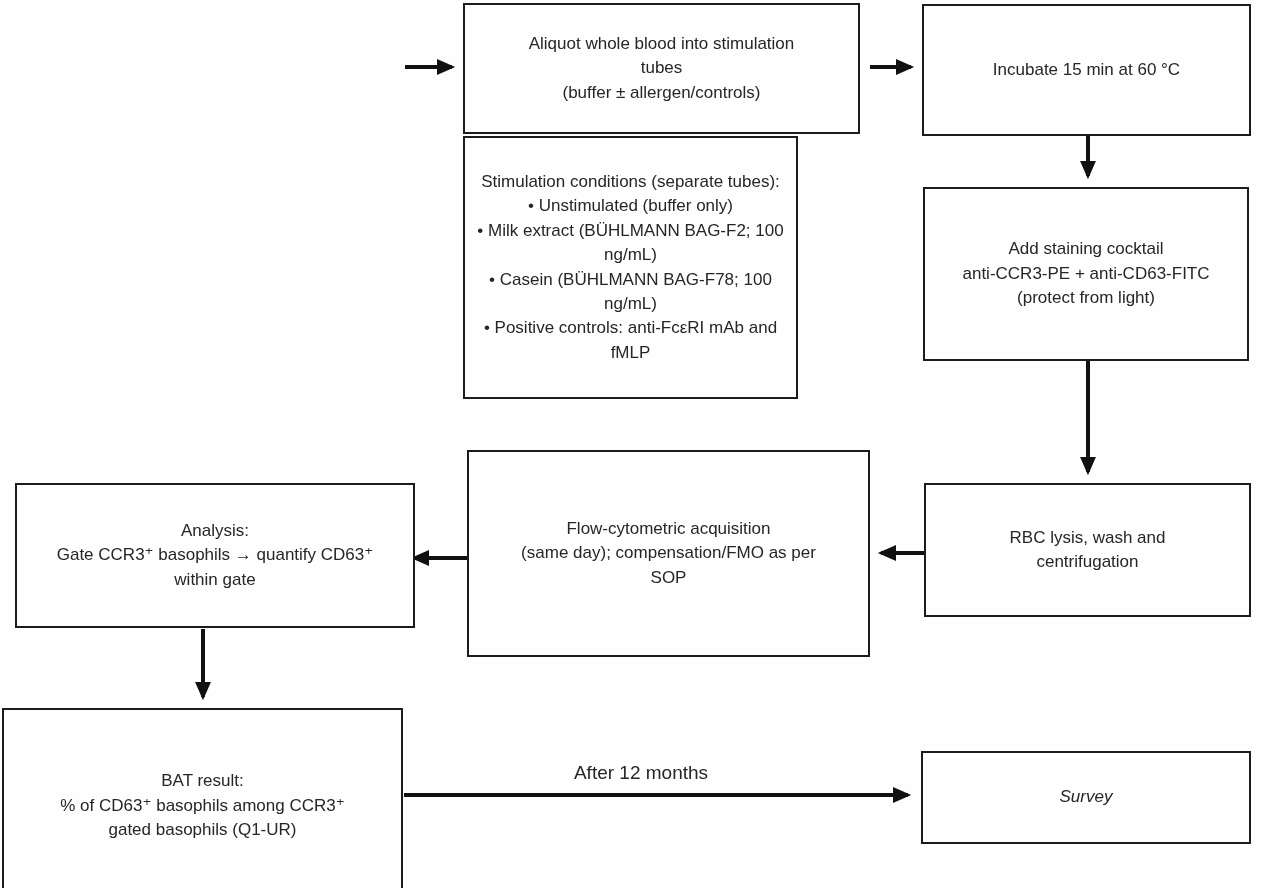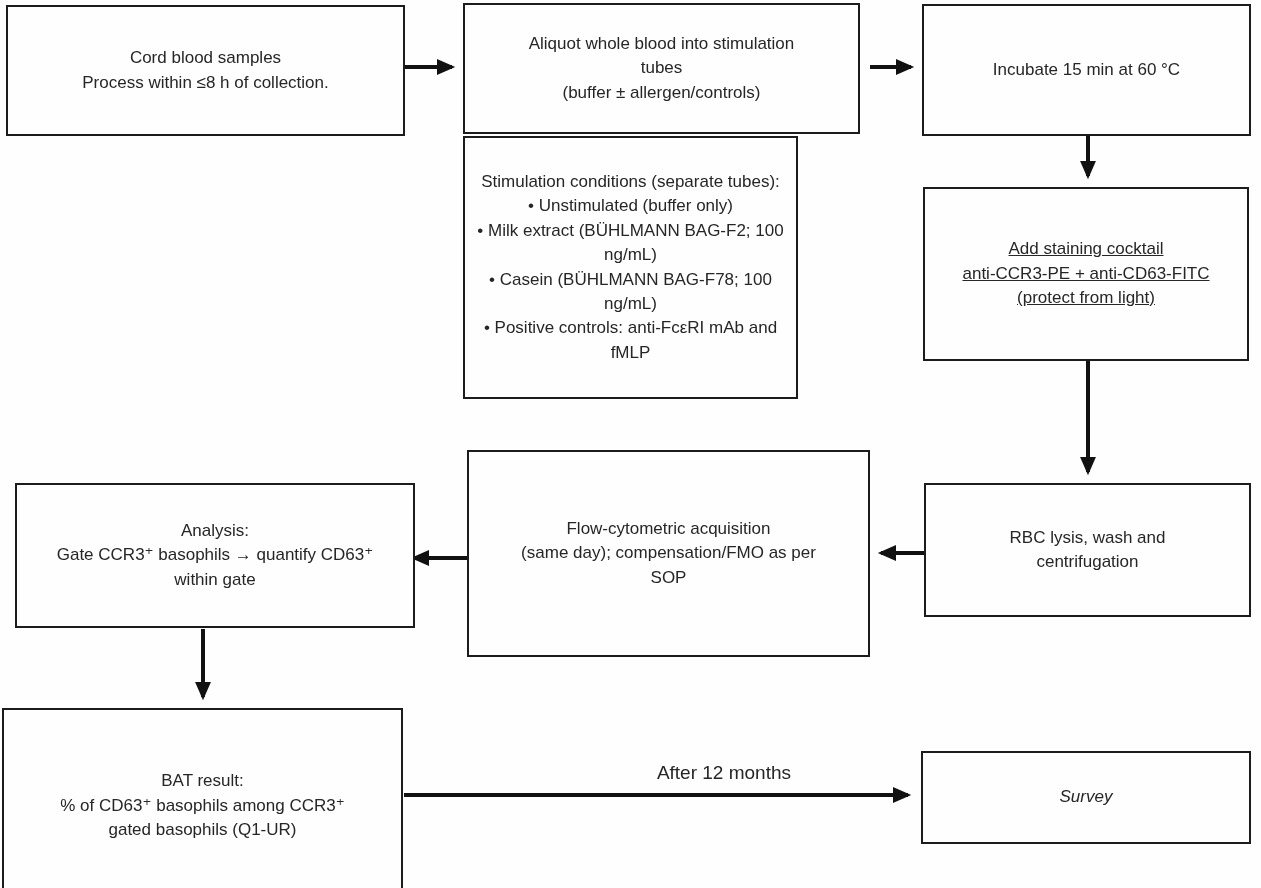--- a/index.html
+++ b/index.html
@@ -33,21 +33,21 @@
     align-items: center;
     justify-content: center;
     text-align: center;
     white-space: pre-line;
     font-size: 17px;
     line-height: 1.44;
     padding: 4px 10px;
   }
   .arrow-label {
     position: absolute;
-    text-align: right;
+    text-align: center;
     font-size: 19px;
     line-height: 1.2;
     white-space: nowrap;
     color: #262626;
   }
 </style>
 </head>
 <body>
 
 <div class="canvas">
@@ -61,39 +61,37 @@
     <line x1="405" y1="67" x2="452" y2="67" stroke="#111111" stroke-width="4" marker-end="url(#ah)"></line>
     <line x1="870" y1="67" x2="911" y2="67" stroke="#111111" stroke-width="4" marker-end="url(#ah)"></line>
     <line x1="1088" y1="136" x2="1088" y2="176" stroke="#111111" stroke-width="4" marker-end="url(#ah)"></line>
     <line x1="1088" y1="361" x2="1088" y2="472" stroke="#111111" stroke-width="4" marker-end="url(#ah)"></line>
     <line x1="924" y1="553" x2="881" y2="553" stroke="#111111" stroke-width="4" marker-end="url(#ah)"></line>
     <line x1="467" y1="558" x2="414" y2="558" stroke="#111111" stroke-width="4" marker-end="url(#ah)"></line>
     <line x1="203" y1="629" x2="203" y2="697" stroke="#111111" stroke-width="4" marker-end="url(#ah)"></line>
     <line x1="404" y1="795" x2="908" y2="795" stroke="#111111" stroke-width="4" marker-end="url(#ah)"></line>
   </svg>
 
-  <div class="box" style="left:6px;   top:5px;   width:399px; height:131px;">Cord blood samples
-Process within ≤8 h of collection.</div>
 
   <div class="box" style="left:463px; top:3px;   width:397px; height:131px;">Aliquot whole blood into stimulation
 tubes
 (buffer ± allergen/controls)</div>
 
   <div class="box" style="left:463px; top:136px; width:335px; height:263px;">Stimulation conditions (separate tubes):
 • Unstimulated (buffer only)
 • Milk extract (BÜHLMANN BAG-F2; 100
 ng/mL)
 • Casein (BÜHLMANN BAG-F78; 100
 ng/mL)
 • Positive controls: anti-FcεRI mAb and
 fMLP</div>
 
   <div class="box" style="left:922px; top:4px;   width:329px; height:132px;">Incubate 15 min at 60 °C</div>
 
-  <div class="box" style="left:923px; top:187px; width:326px; height:174px;text-decoration:underline;">Add staining cocktail
+  <div class="box" style="left:923px; top:187px; width:326px; height:174px;">Add staining cocktail
 anti-CCR3-PE + anti-CD63-FITC
 (protect from light)</div>
 
   <div class="box" style="left:467px; top:450px; width:403px; height:207px;">Flow-cytometric acquisition
 (same day); compensation/FMO as per
 SOP</div>
 
   <div class="box" style="left:924px; top:483px; width:327px; height:134px;">RBC lysis, wash and
 centrifugation</div>
 

